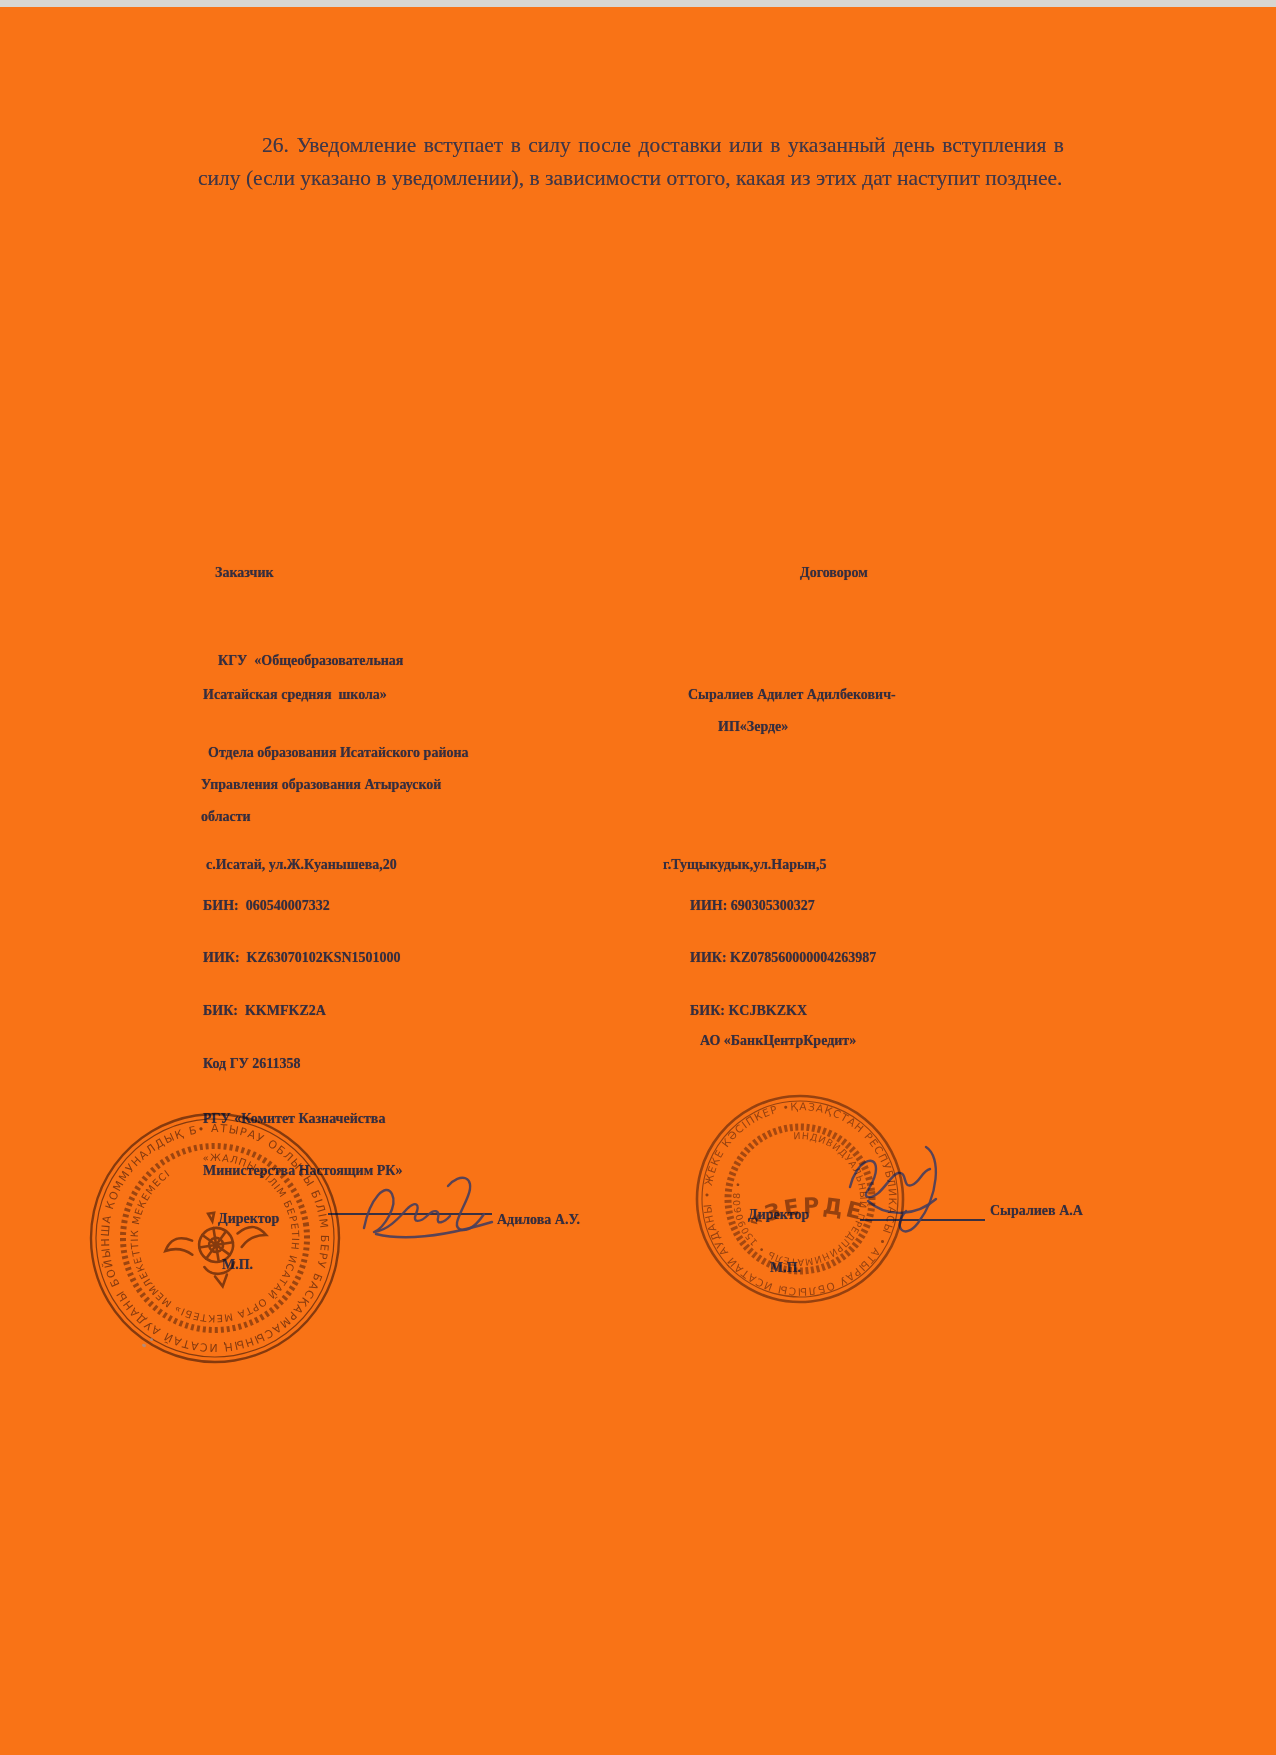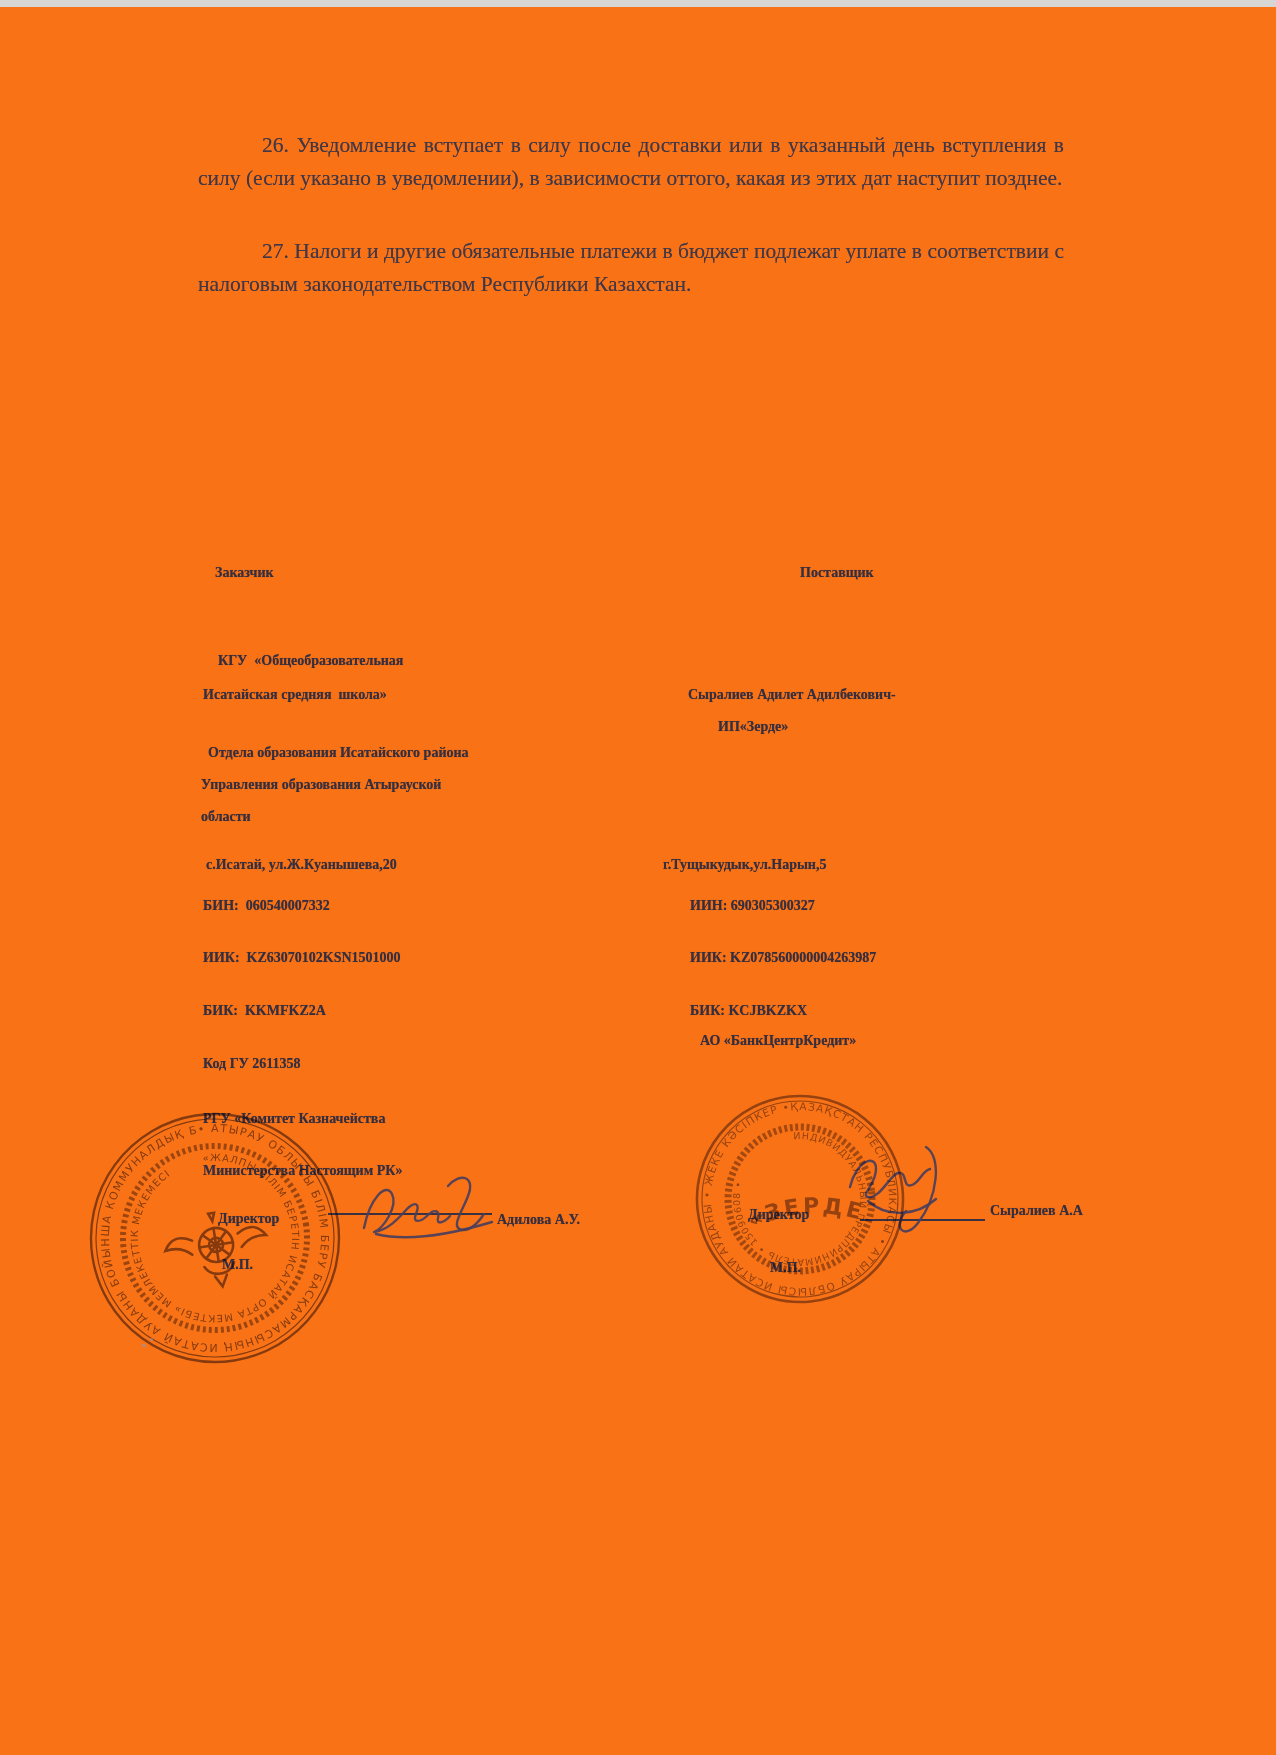--- a/index.html
+++ b/index.html
@@ -44,27 +44,26 @@
 </head>
 <body>
 
 <div class="page">
 
   <div class="clause-block" style="top:56px">
     <p class="clause">26. Уведомление вступает в силу после доставки или в указанный день вступления в силу (если указано в уведомлении), в зависимости оттого, какая из этих дат наступит позднее.</p>
   </div>
 
   <div class="clause-block" style="top:162px">
-    <p class="clause">27. Налоги и другие обязательные платежи в бюджет подлежат уплате в соответствии с налоговым законодательством Республики Казахстан.</p>
   </div>
 
 
 
   <div class="req" style="left:215px;top:558px">Заказчик</div>
-  <div class="req" style="left:800px;top:558px">Поставщик</div>
+  <div class="req" style="left:800px;top:558px">Договором</div>
 
   <div class="req" style="left:218px;top:646px">КГУ  «Общеобразовательная</div>
   <div class="req" style="left:203px;top:680px">Исатайская средняя  школа»</div>
   <div class="req" style="left:201px;top:770px">Управления образования Атырауской</div>
   <div class="req" style="left:208px;top:738px">Отдела образования Исатайского района</div>
   <div class="req" style="left:201px;top:802px">области</div>
   <div class="req" style="left:206px;top:850px">с.Исатай, ул.Ж.Куанышева,20</div>
   <div class="req" style="left:203px;top:891px">БИН:  060540007332</div>
   <div class="req" style="left:203px;top:943px">ИИК:  KZ63070102KSN1501000</div>
   <div class="req" style="left:203px;top:996px">БИК:  KKMFKZ2A</div>

